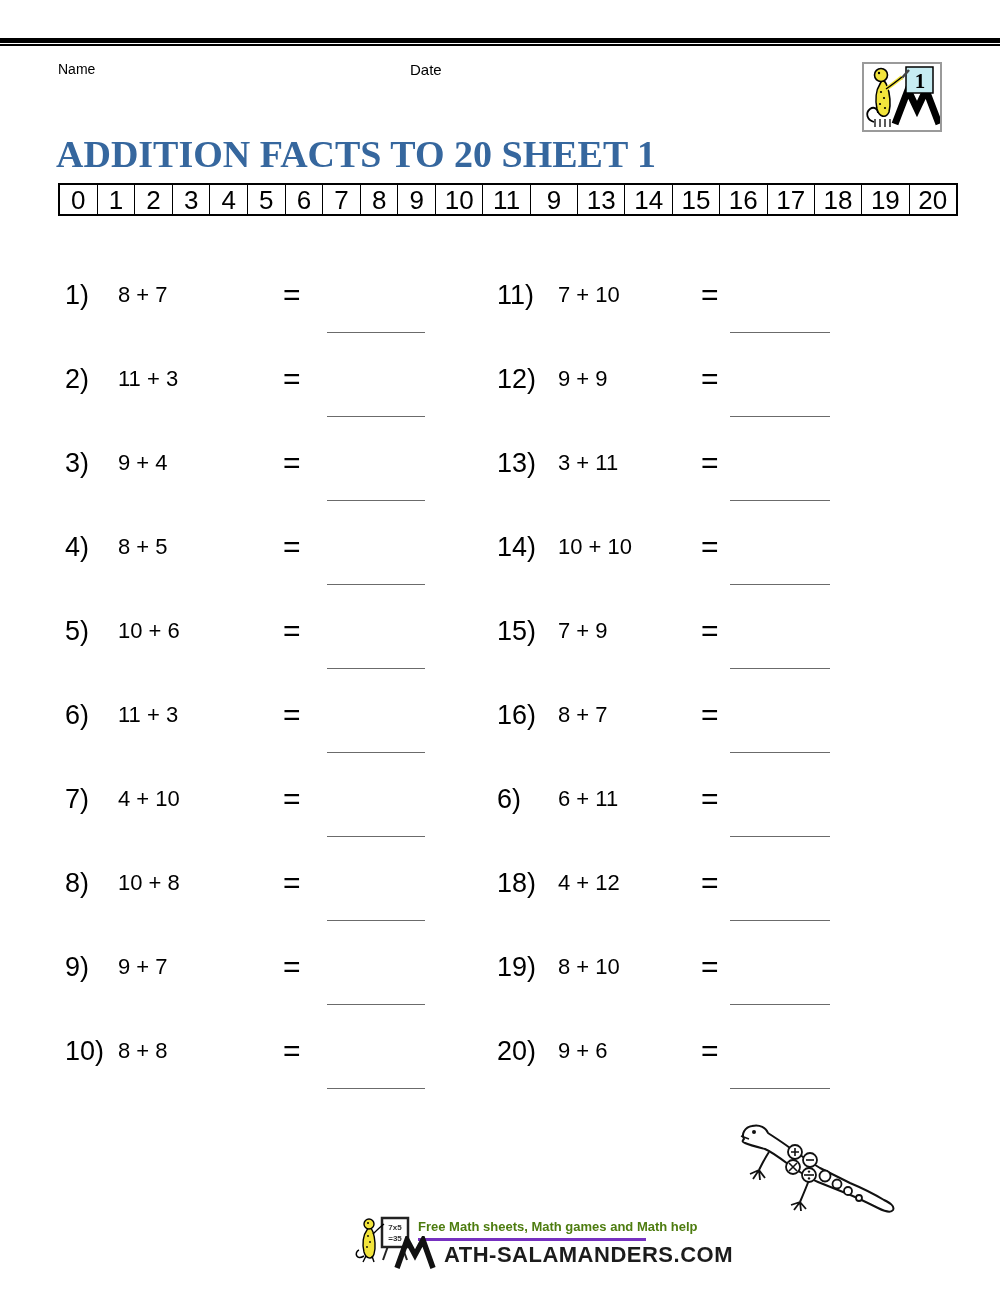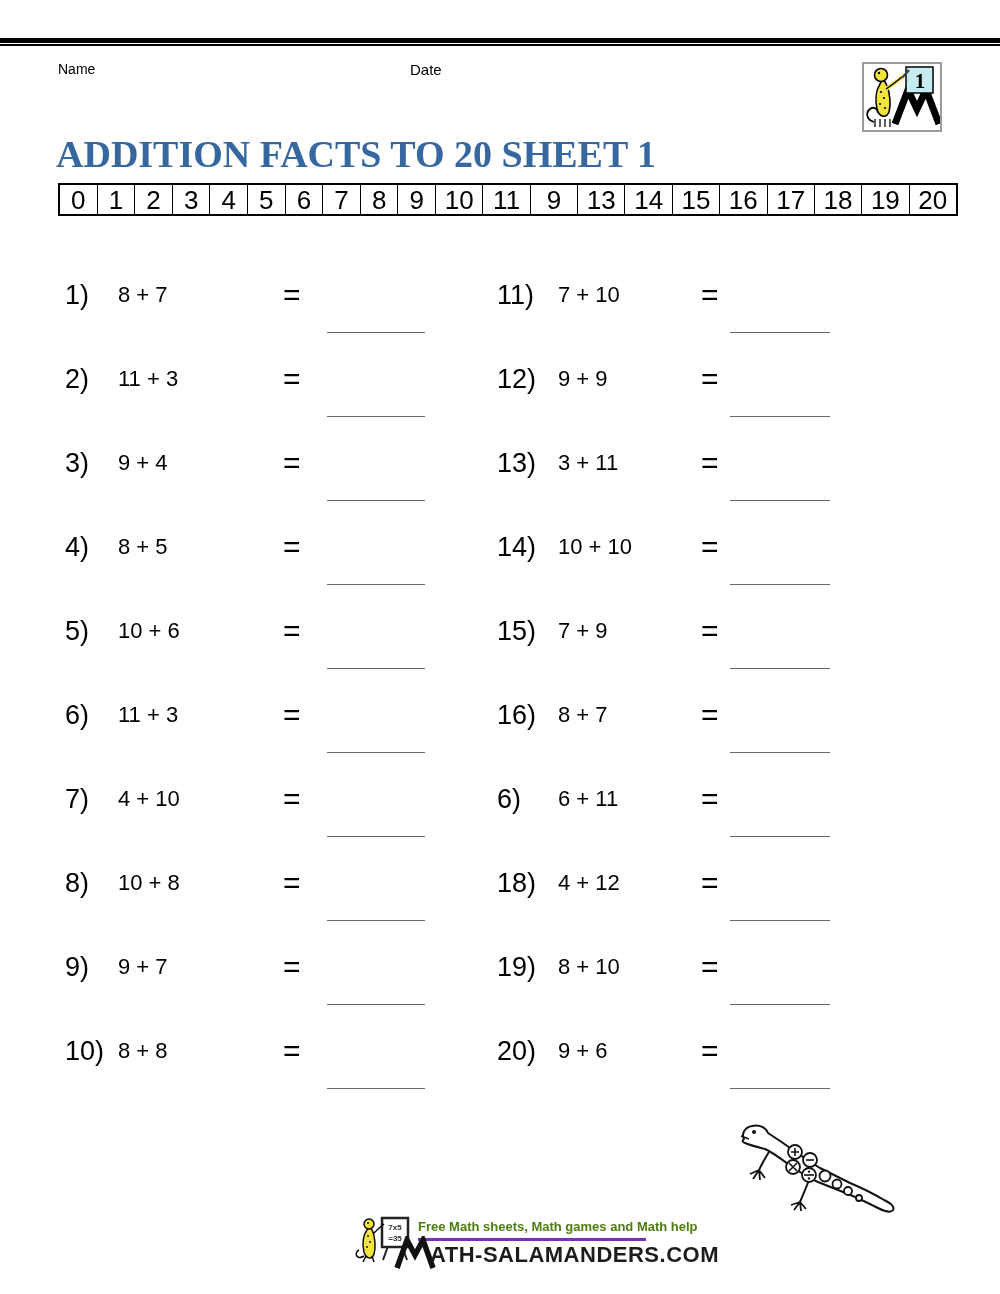--- a/index.html
+++ b/index.html
@@ -79,21 +79,21 @@
   .footer .tagline {
     position:absolute; left:66px; top:3px; font-size:13px; font-weight:bold;
     white-space:nowrap; color:#4d7c0f;
   }
   .footer .purple-rule {
     position:absolute; left:66px; top:22px; width:228px; height:3px;
     background:#7630C0;
   }
   .footer .m-glyph { position:absolute; left:42px; top:20px; }
   .footer .site {
-    position:absolute; left:78px; top:26px; font-size:22px; font-weight:bold;
+    position:absolute; left:92px; top:26px; font-size:22px; font-weight:bold;
     letter-spacing:0.5px; color:#1c1c1c; white-space:nowrap;
   }
 </style>
 </head>
 <body>
 
 <div class="toprule">
   <div class="t1"></div>
     <div class="t2"></div>
     <div class="t3"></div>

